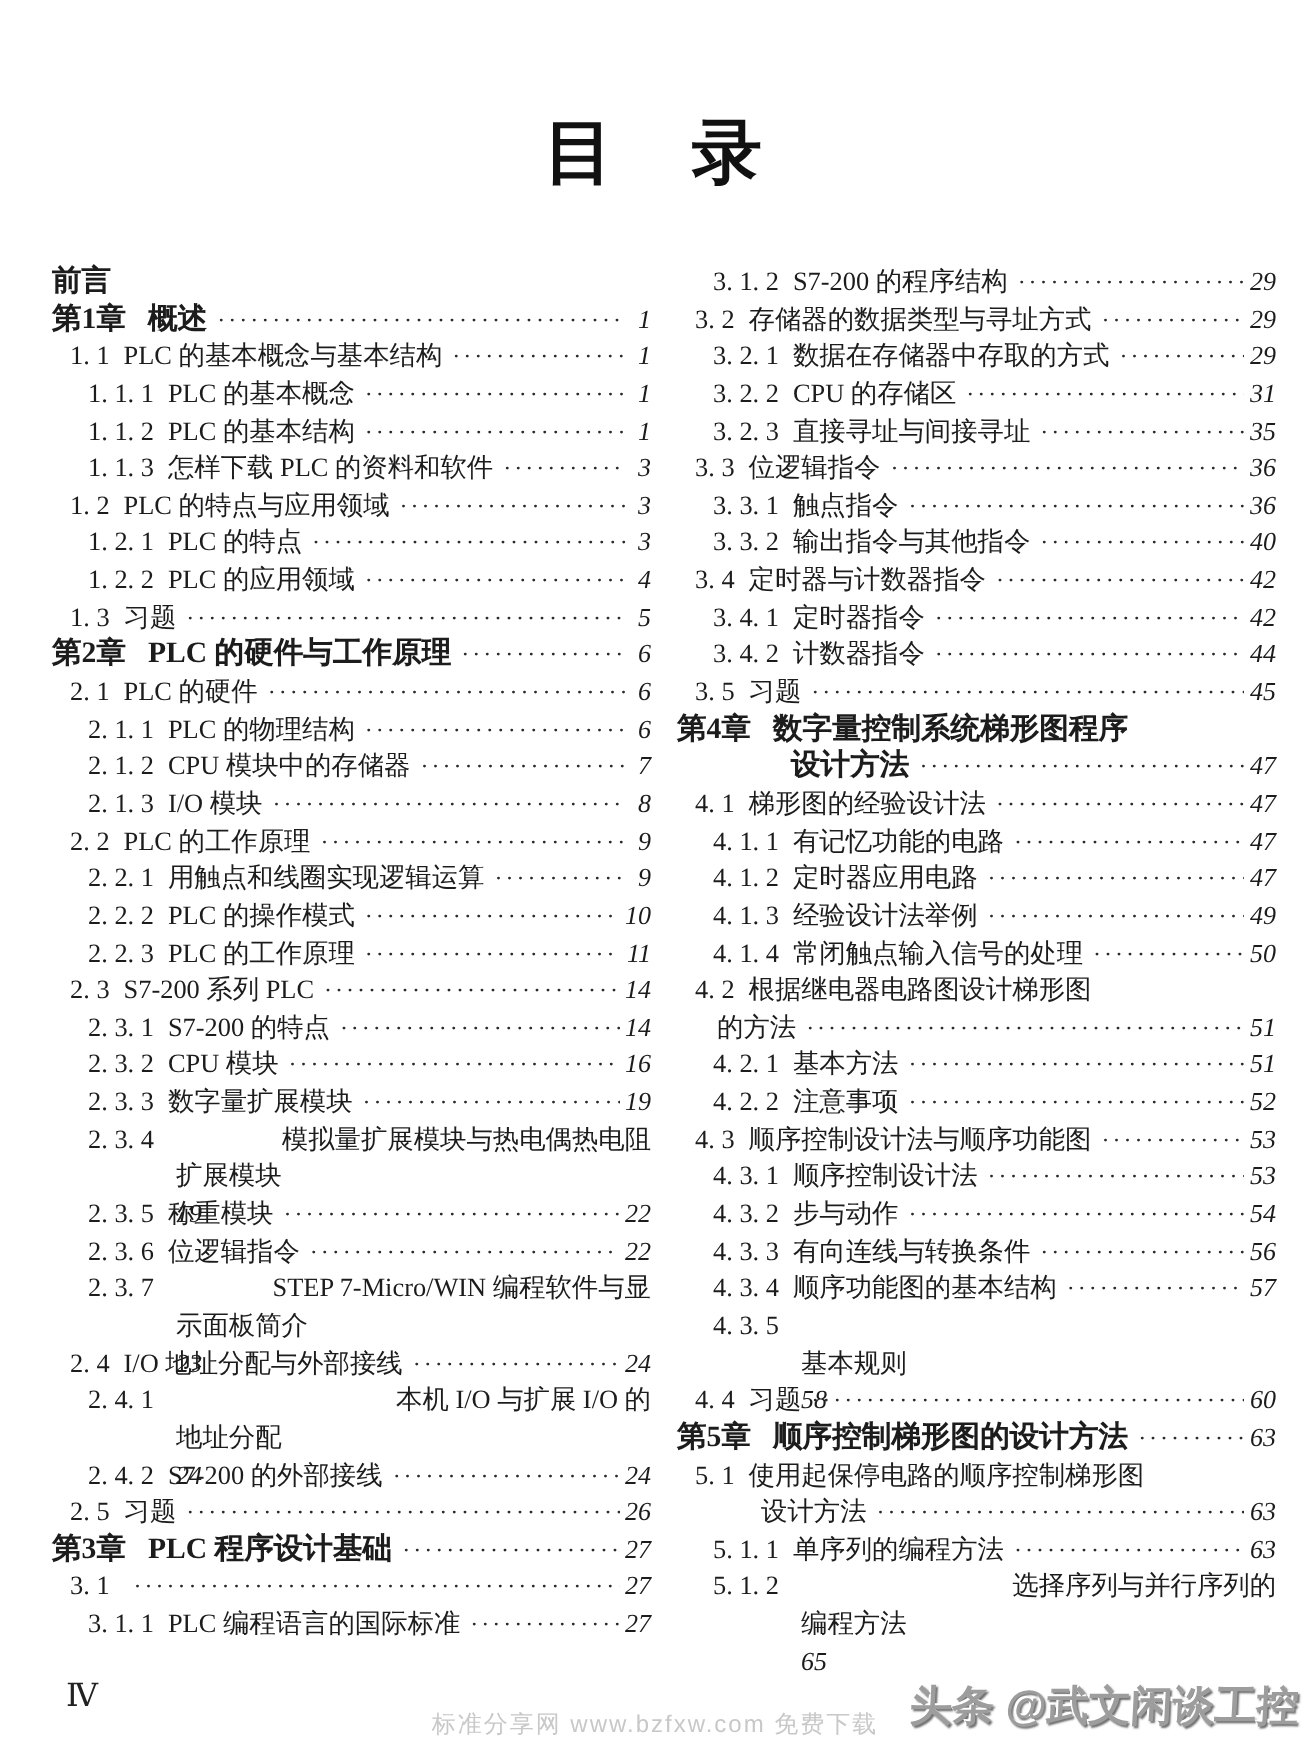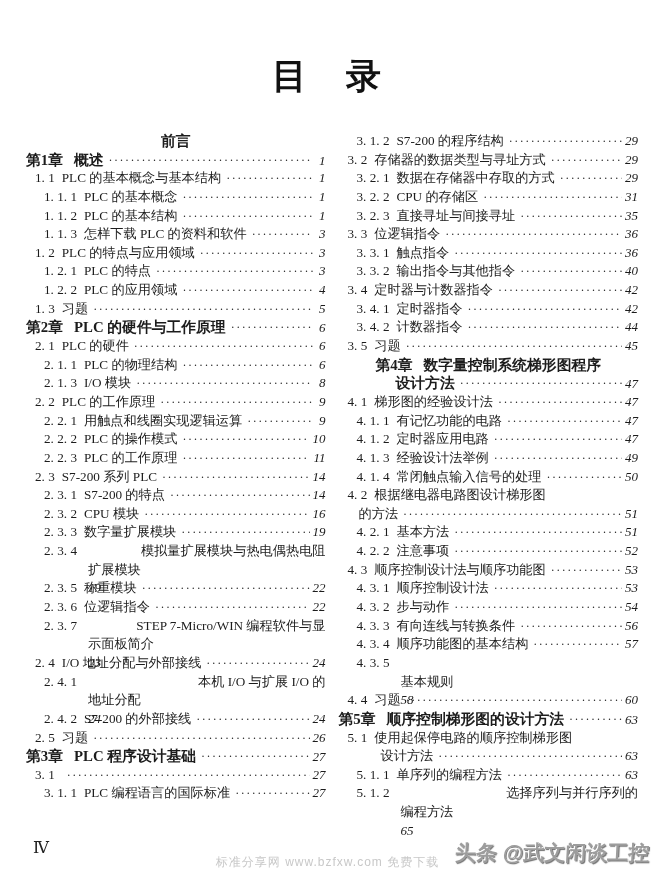--- a/index.html
+++ b/index.html
@@ -23,21 +23,21 @@
     display:flex; gap:13px;
   }
   .col { flex:1 1 0; min-width:0; }
   .row {
     display:flex; align-items:baseline;
     height:18.65px; line-height:18.65px;
     font-size:13.2px; white-space:nowrap;
   }
   .row .t { flex:0 0 auto; }
   .num { flex:0 0 auto; margin-right:7px; }
-  .lv-front, .lv-ch, .lv-ch-cont { font-weight:bold; font-size:14.8px;justify-content:center; }
+  .lv-front, .lv-ch, .lv-ch-cont { font-weight:bold; font-size:14.8px; }
   .lv-ch .num { margin-right:11px; }
   .lv-s  { padding-left:9px; }
   .lv-ss { padding-left:18px;justify-content:space-between; }
   .lv-s-cont { padding-left:20px; }
   .lv-s-cont-deep { padding-left:42px; }
   .lv-ss-cont { padding-left:62px;flex-direction:column; }
   .lv-ch-cont { padding-left:57px; }
   .leader {
     flex:1 1 0; min-width:10px;
     overflow:hidden; white-space:nowrap;
@@ -152,20 +152,26 @@
           <span class="leader"></span>
           <span class="page-num">6</span>
         </div>
         <div class="row lv-ss">
           <span class="num">2. 1. 1</span>
           <span class="t">PLC 的物理结构</span>
           <span class="leader"></span>
           <span class="page-num">6</span>
         </div>
         <div class="row lv-ss">
+          <span class="num">2. 1. 2</span>
+          <span class="t">CPU 模块中的存储器</span>
+          <span class="leader"></span>
+          <span class="page-num">7</span>
+        </div>
+        <div class="row lv-ss">
           <span class="num">2. 1. 3</span>
           <span class="t">I/O 模块</span>
           <span class="leader"></span>
           <span class="page-num">8</span>
         </div>
         <div class="row lv-s">
           <span class="num">2. 2</span>
           <span class="t">PLC 的工作原理</span>
           <span class="leader"></span>
           <span class="page-num">9</span>

